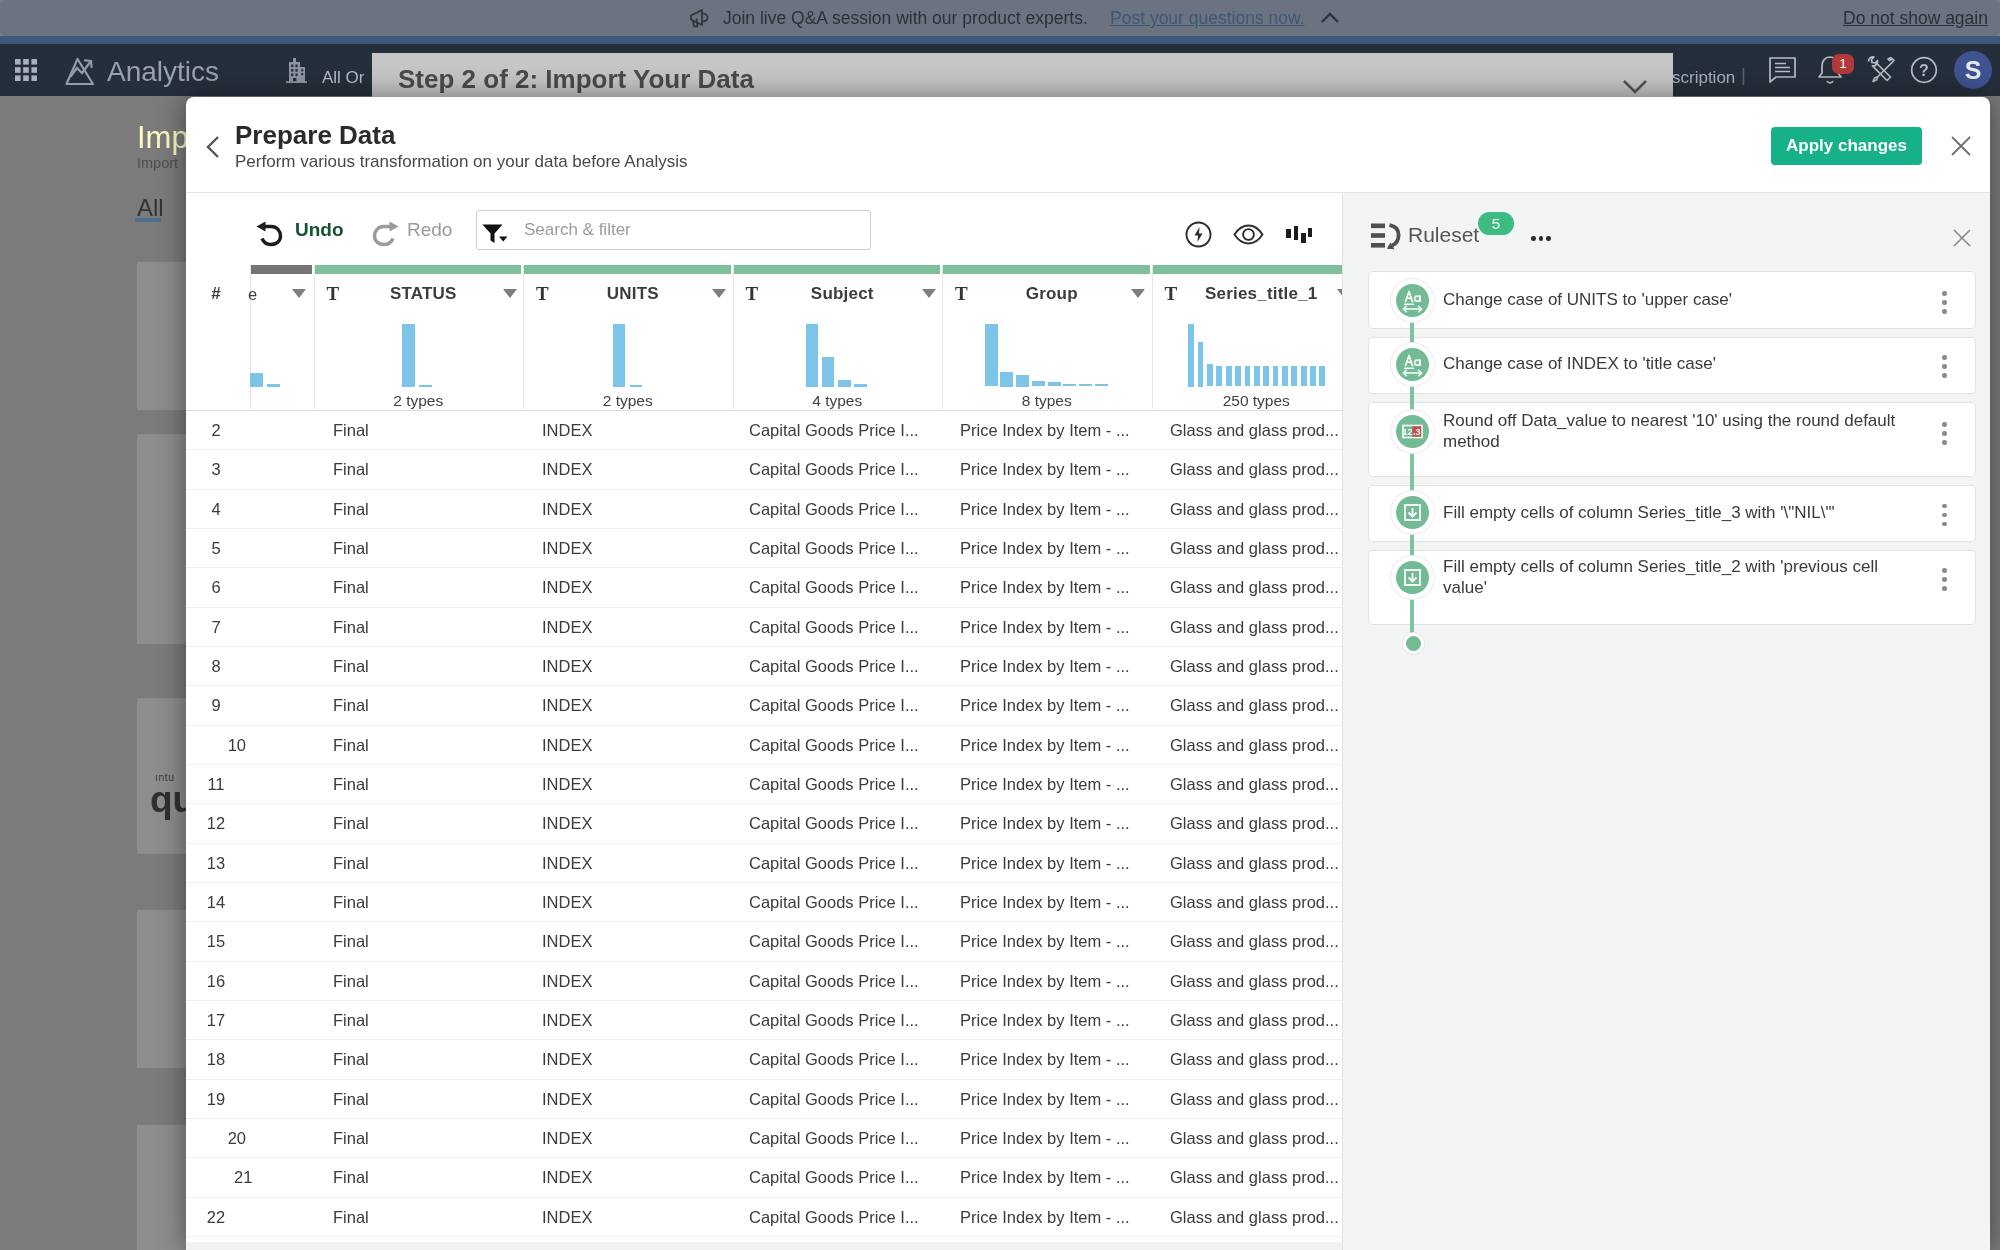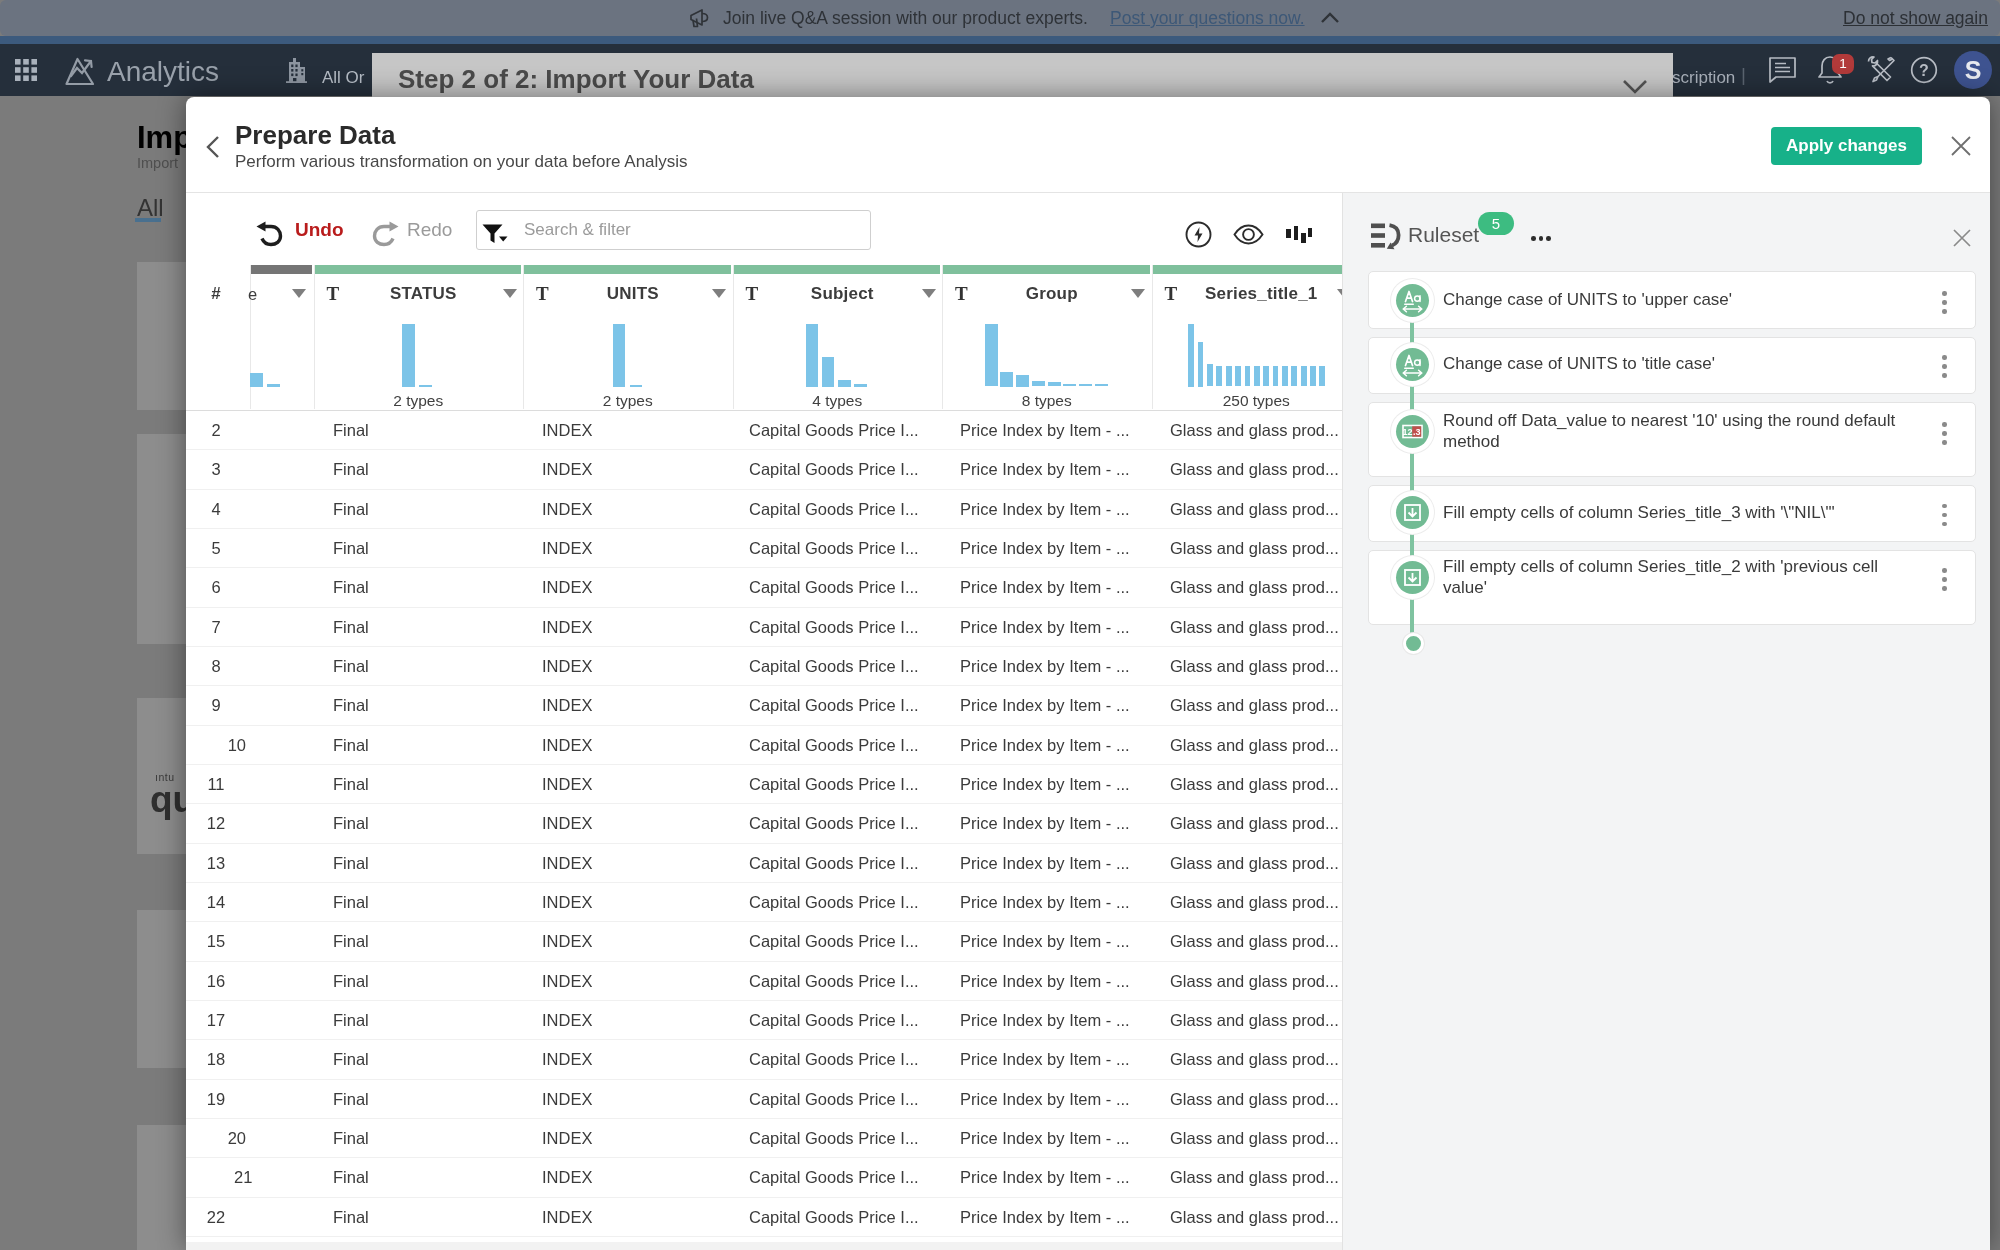--- a/index.html
+++ b/index.html
@@ -103,21 +103,21 @@
  </svg>
  <div style="position:absolute;left:1910px;top:18px;width:28px;height:17px;text-align:center;font-size:16px;font-weight:bold;color:#b7bcc4;line-height:17px;">?</div>
  <div style="position:absolute;left:1954px;top:7px;width:38px;height:38px;border-radius:50%;background:#3e5390;color:#e8eaf0;font-size:25px;font-weight:bold;text-align:center;line-height:38px;">S</div>
 </div>
 <div id="pagebg">
  <div class="lcard" style="top:166px;height:148px;"></div>
     <div class="lcard" style="top:338px;height:210px;"></div>
     <div class="lcard" style="top:602px;height:156px;"></div>
     <div class="lcard" style="top:814px;height:158px;"></div>
     <div class="lcard" style="top:1029px;height:125px;"></div>
- <div style="position:absolute;left:137px;top:24px;font-size:31px;font-weight:bold;color:#000000;">Imp</div>
+ <div style="position:absolute;left:137px;top:24px;font-size:31px;font-weight:normal;color:#fef9c3;">Imp</div>
  <div style="position:absolute;left:137px;top:59px;font-size:14.5px;color:#4f4f4f;">Import</div>
  <div style="position:absolute;left:137px;top:98px;font-size:24px;color:#333;">All</div>
  <div style="position:absolute;left:135px;top:122px;width:26px;height:3.5px;background:#49708f;"></div>
  <div style="position:absolute;left:155px;top:675px;font-size:10.5px;font-weight:normal;color:#3a3a3a;letter-spacing:0.5px;">ıntu</div>
  <div style="position:absolute;left:150px;top:683px;font-size:37px;font-weight:bold;color:#2f2f2f;">qu</div>
 </div>
 <div id="stepdlg">
  <div style="position:absolute;left:26px;top:11px;font-size:26px;font-weight:bold;color:#4b4b4b;">Step 2 of 2: Import Your Data</div>
  <svg style="left:1250px;top:26px" width="26" height="16" viewBox="0 0 26 16">
   <path d="M2 2 L13 13 L24 2" fill="none" stroke="#555" stroke-width="2.6"></path>
@@ -132,21 +132,21 @@
  <div style="position:absolute;left:1585px;top:30px;width:151px;height:38px;background:#17b189;border-radius:4px;color:#fff;font-size:17px;font-weight:bold;text-align:center;line-height:38px;">Apply changes</div>
  <svg style="left:1764px;top:38px" width="22" height="22" viewBox="0 0 22 22">
   <path d="M2 2 L20 20 M20 2 L2 20" stroke="#6f6f6f" stroke-width="1.8"></path>
  </svg>
  <div style="position:absolute;left:0;top:95px;width:1804px;height:1px;background:#e4e4e4;"></div>
 <div id="tablearea">
  <svg style="left:70px;top:29px" width="26" height="24" viewBox="0 0 26 24">
   <path d="M6 4.5 H15 C21 4.5 24.5 9 24.5 14 C24.5 19.5 20 22.5 15 22.5 C10.5 22.5 7.5 20 6 16.5" fill="none" stroke="#1d1d1d" stroke-width="3.4"></path>
   <path d="M0.5 4.5 L9.5 -0.5 L9.5 9.5 Z" fill="#1d1d1d"></path>
  </svg>
- <div style="position:absolute;left:109px;top:26px;font-size:19px;font-weight:bold;color:#b91c1c;">Undo</div>
+ <div style="position:absolute;left:109px;top:26px;font-size:19px;font-weight:bold;color:#14532d;">Undo</div>
  <svg style="left:187px;top:29px" width="26" height="24" viewBox="0 0 26 24">
   <path d="M20 4.5 H11 C5 4.5 1.5 9 1.5 14 C1.5 19.5 6 22.5 11 22.5 C15.5 22.5 18.5 20 20 16.5" fill="none" stroke="#9a9a9a" stroke-width="3.4"></path>
   <path d="M25.5 4.5 L16.5 -0.5 L16.5 9.5 Z" fill="#9a9a9a"></path>
  </svg>
  <div style="position:absolute;left:221px;top:26px;font-size:19px;color:#9a9a9a;">Redo</div>
  <div style="position:absolute;left:290px;top:17px;width:395px;height:40px;border:1px solid #cfcfcf;border-radius:3px;"></div>
  <svg style="left:296px;top:31px" width="26" height="20" viewBox="0 0 26 20">
   <path d="M0.5 0.5 H20.5 L12.5 9.5 V19 L8.5 16.5 V9.5 Z" fill="#111"></path>
   <path d="M17 12.5 H25.5 L21.2 17.5 Z" fill="#111"></path>
  </svg>
@@ -423,21 +423,21 @@
   <path d="M1 1 L17 17 M17 1 L1 17" stroke="#8a8a8a" stroke-width="1.7"></path>
  </svg>
 <div class="rcard" style="top:78px;height:58px;"></div>
       <div class="rtext" style="top:96px;">Change case of UNITS to 'upper case'</div>
       <div style="position:absolute;left:599px;top:98px;width:5px;height:23px;">
       <div class="gdot" style="top:0;"></div>
         <div class="gdot" style="top:9px;"></div>
         <div class="gdot" style="top:18px;"></div>
       </div>
       <div class="rcard" style="top:144px;height:57px;"></div>
-      <div class="rtext" style="top:160px;">Change case of UNITS to 'title case'</div>
+      <div class="rtext" style="top:160px;">Change case of INDEX to 'title case'</div>
       <div style="position:absolute;left:599px;top:162px;width:5px;height:23px;">
       <div class="gdot" style="top:0;"></div>
         <div class="gdot" style="top:9px;"></div>
         <div class="gdot" style="top:18px;"></div>
       </div>
       <div class="rcard" style="top:209px;height:75px;"></div>
       <div class="rtext" style="top:216.5px;">Round off Data_value to nearest '10' using the round default<br>method</div>
       <div style="position:absolute;left:599px;top:229px;width:5px;height:23px;">
       <div class="gdot" style="top:0;"></div>
         <div class="gdot" style="top:9px;"></div>

